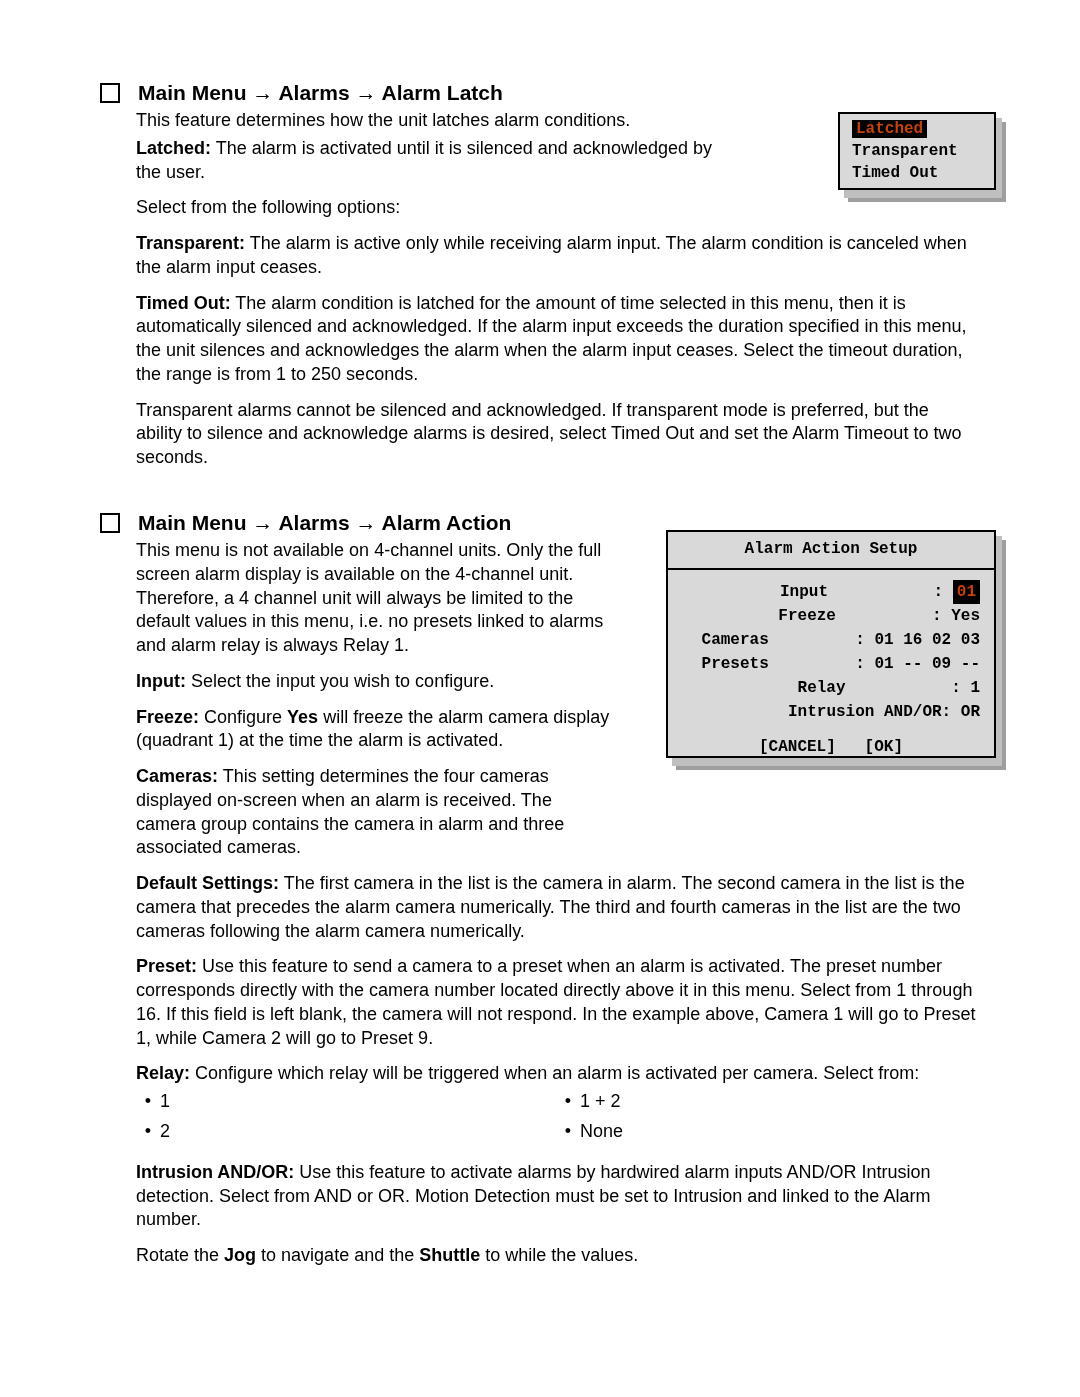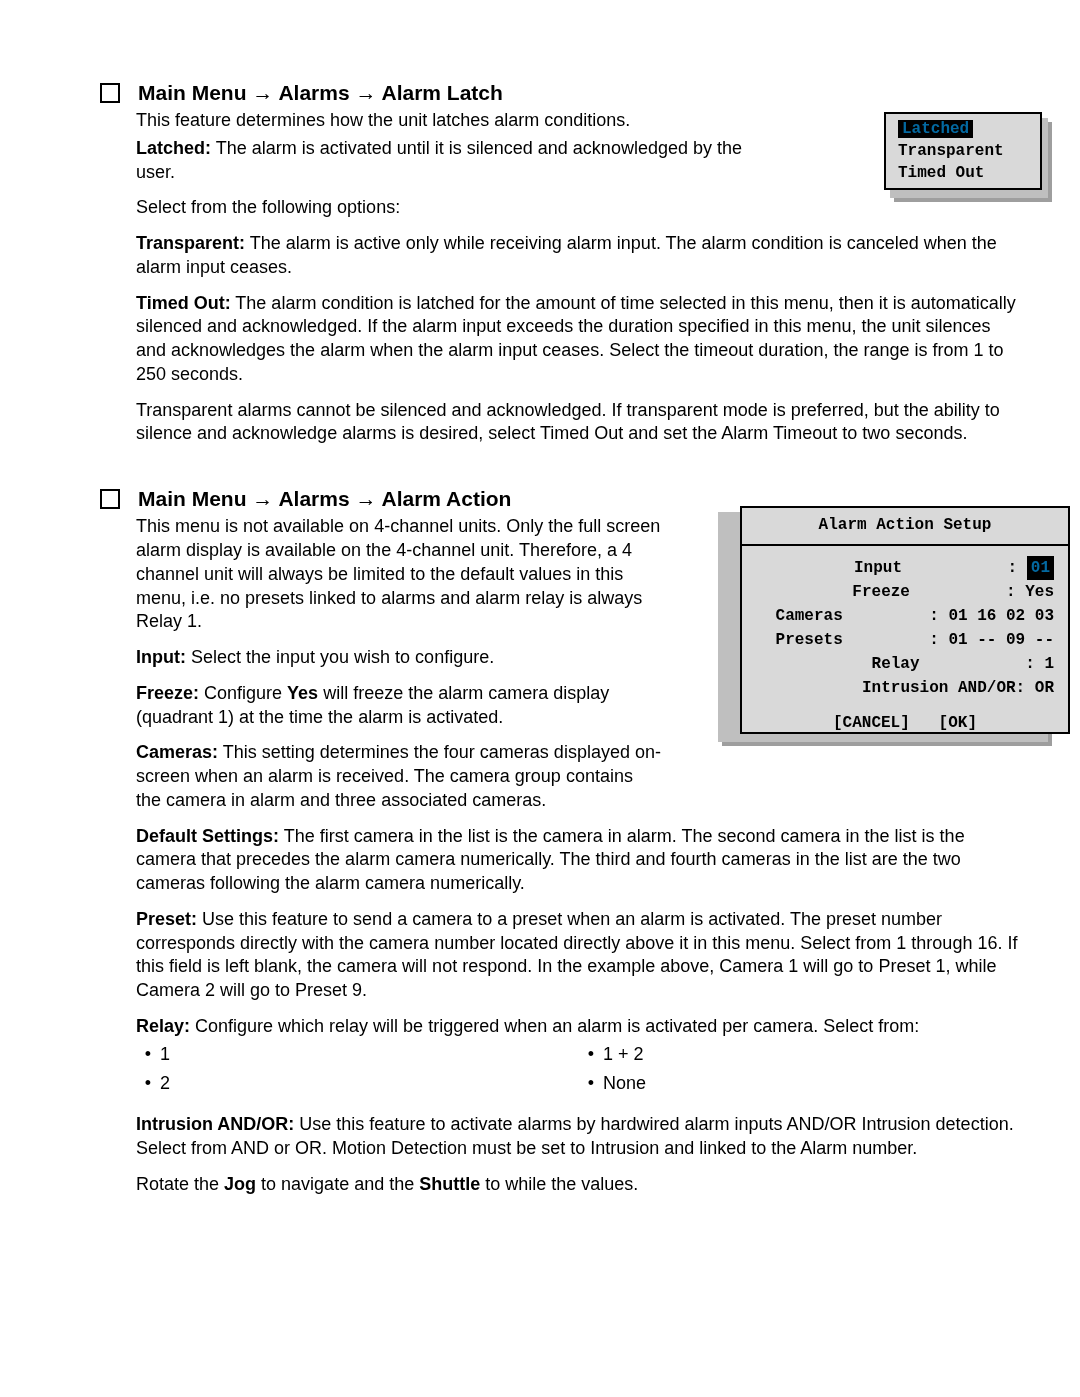--- a/index.html
+++ b/index.html
@@ -8,21 +8,21 @@
     width: 1080px; height: 1397px;
     background: #fff;
     font-family: Arial, Helvetica, sans-serif;
     color: #000;
   }
   .page {
     position: relative;
     width: 1080px;
     height: 1237px;
     box-sizing: border-box;
-    padding: 80px 58px 0 100px;
+    padding: 80px 104px 0 100px;
   }
   .section { position: relative; margin-bottom: 40px; }
   .heading-row { display: flex; align-items: center; margin-bottom: 4px; }
   .checkbox {
     width: 16px; height: 16px;
     border: 2px solid #000;
     margin-right: 18px;
     flex: 0 0 auto;
   }
   .heading {
@@ -52,21 +52,21 @@
   .osd-shadow { position: absolute; background: #bfbfbf; }
   .osd-shadow2 { position: absolute; background: #9e9e9e; }
   .osd-inner {
     position: absolute;
     background: #d9d9d9;
     border: 2px solid #000;
     box-sizing: border-box;
     padding: 4px 8px 6px 8px;
   }
   .osd-item { padding: 2px 4px; white-space: pre; }
-  .osd-sel { background: #000; color: #0369a1; display: inline-block; padding: 0 4px; }
+  .osd-sel { background: #000; color: #c2410c; display: inline-block; padding: 0 4px; }
   .osd-content { padding: 10px 14px 6px 18px; text-align: right; }
   .osd-row { white-space: pre; line-height: 1.5; }
   .osd-title { text-align: center; font-weight: bold; }
   .osd-hr {
     border: 0; border-top: 2px solid #000;
     margin: 6px 0 0 0;
   }
   .osd-buttons { text-align: center; padding: 8px 0 6px 0; white-space: pre; }
 
   
@@ -171,21 +171,21 @@
         </div>
       </div>
 
       <p><span class="inline-bold">Intrusion AND/OR:</span><span>  Use this feature to activate alarms by hardwired alarm inputs AND/OR Intrusion detection. Select from AND or OR. Motion Detection must be set to Intrusion and linked to the Alarm number.</span></p>
       <p><span>Rotate the </span><span class="inline-bold">Jog</span><span> to navigate and the </span><span class="inline-bold">Shuttle</span><span> to while the values.</span></p>
     </div>
 
     <div class="osd-panel" style="top: 20px; right: -30px; width: 340px; height: 240px;">
       <div class="osd-shadow2" style="left:10px; top:10px; width:330px; height:230px;"></div>
       <div class="osd-shadow" style="left:6px;  top:6px;  width:330px; height:230px;"></div>
-      <div class="osd-inner" style="left:0; top:0; width:330px; height:228px; padding:0;margin-left:28px;">
+      <div class="osd-inner" style="left:0; top:0; width:330px; height:228px; padding:0;">
         <div class="osd-title" style="padding:8px 0 4px 0;">Alarm Action Setup</div>
         <hr class="osd-hr">
         <div class="osd-content">
           <div class="osd-row"><span>Input           </span><span>: </span><span class="osd-sel">01</span></div>
           <div class="osd-row"><span>Freeze          </span><span>: Yes</span></div>
           <div class="osd-row"><span>Cameras         </span><span>: 01 16 02 03</span></div>
           <div class="osd-row"><span>Presets         </span><span>: 01 -- 09 --</span></div>
           <div class="osd-row"><span>Relay           </span><span>: 1</span></div>
           <div class="osd-row"><span>Intrusion AND/OR</span><span>: OR</span></div>
         </div>

